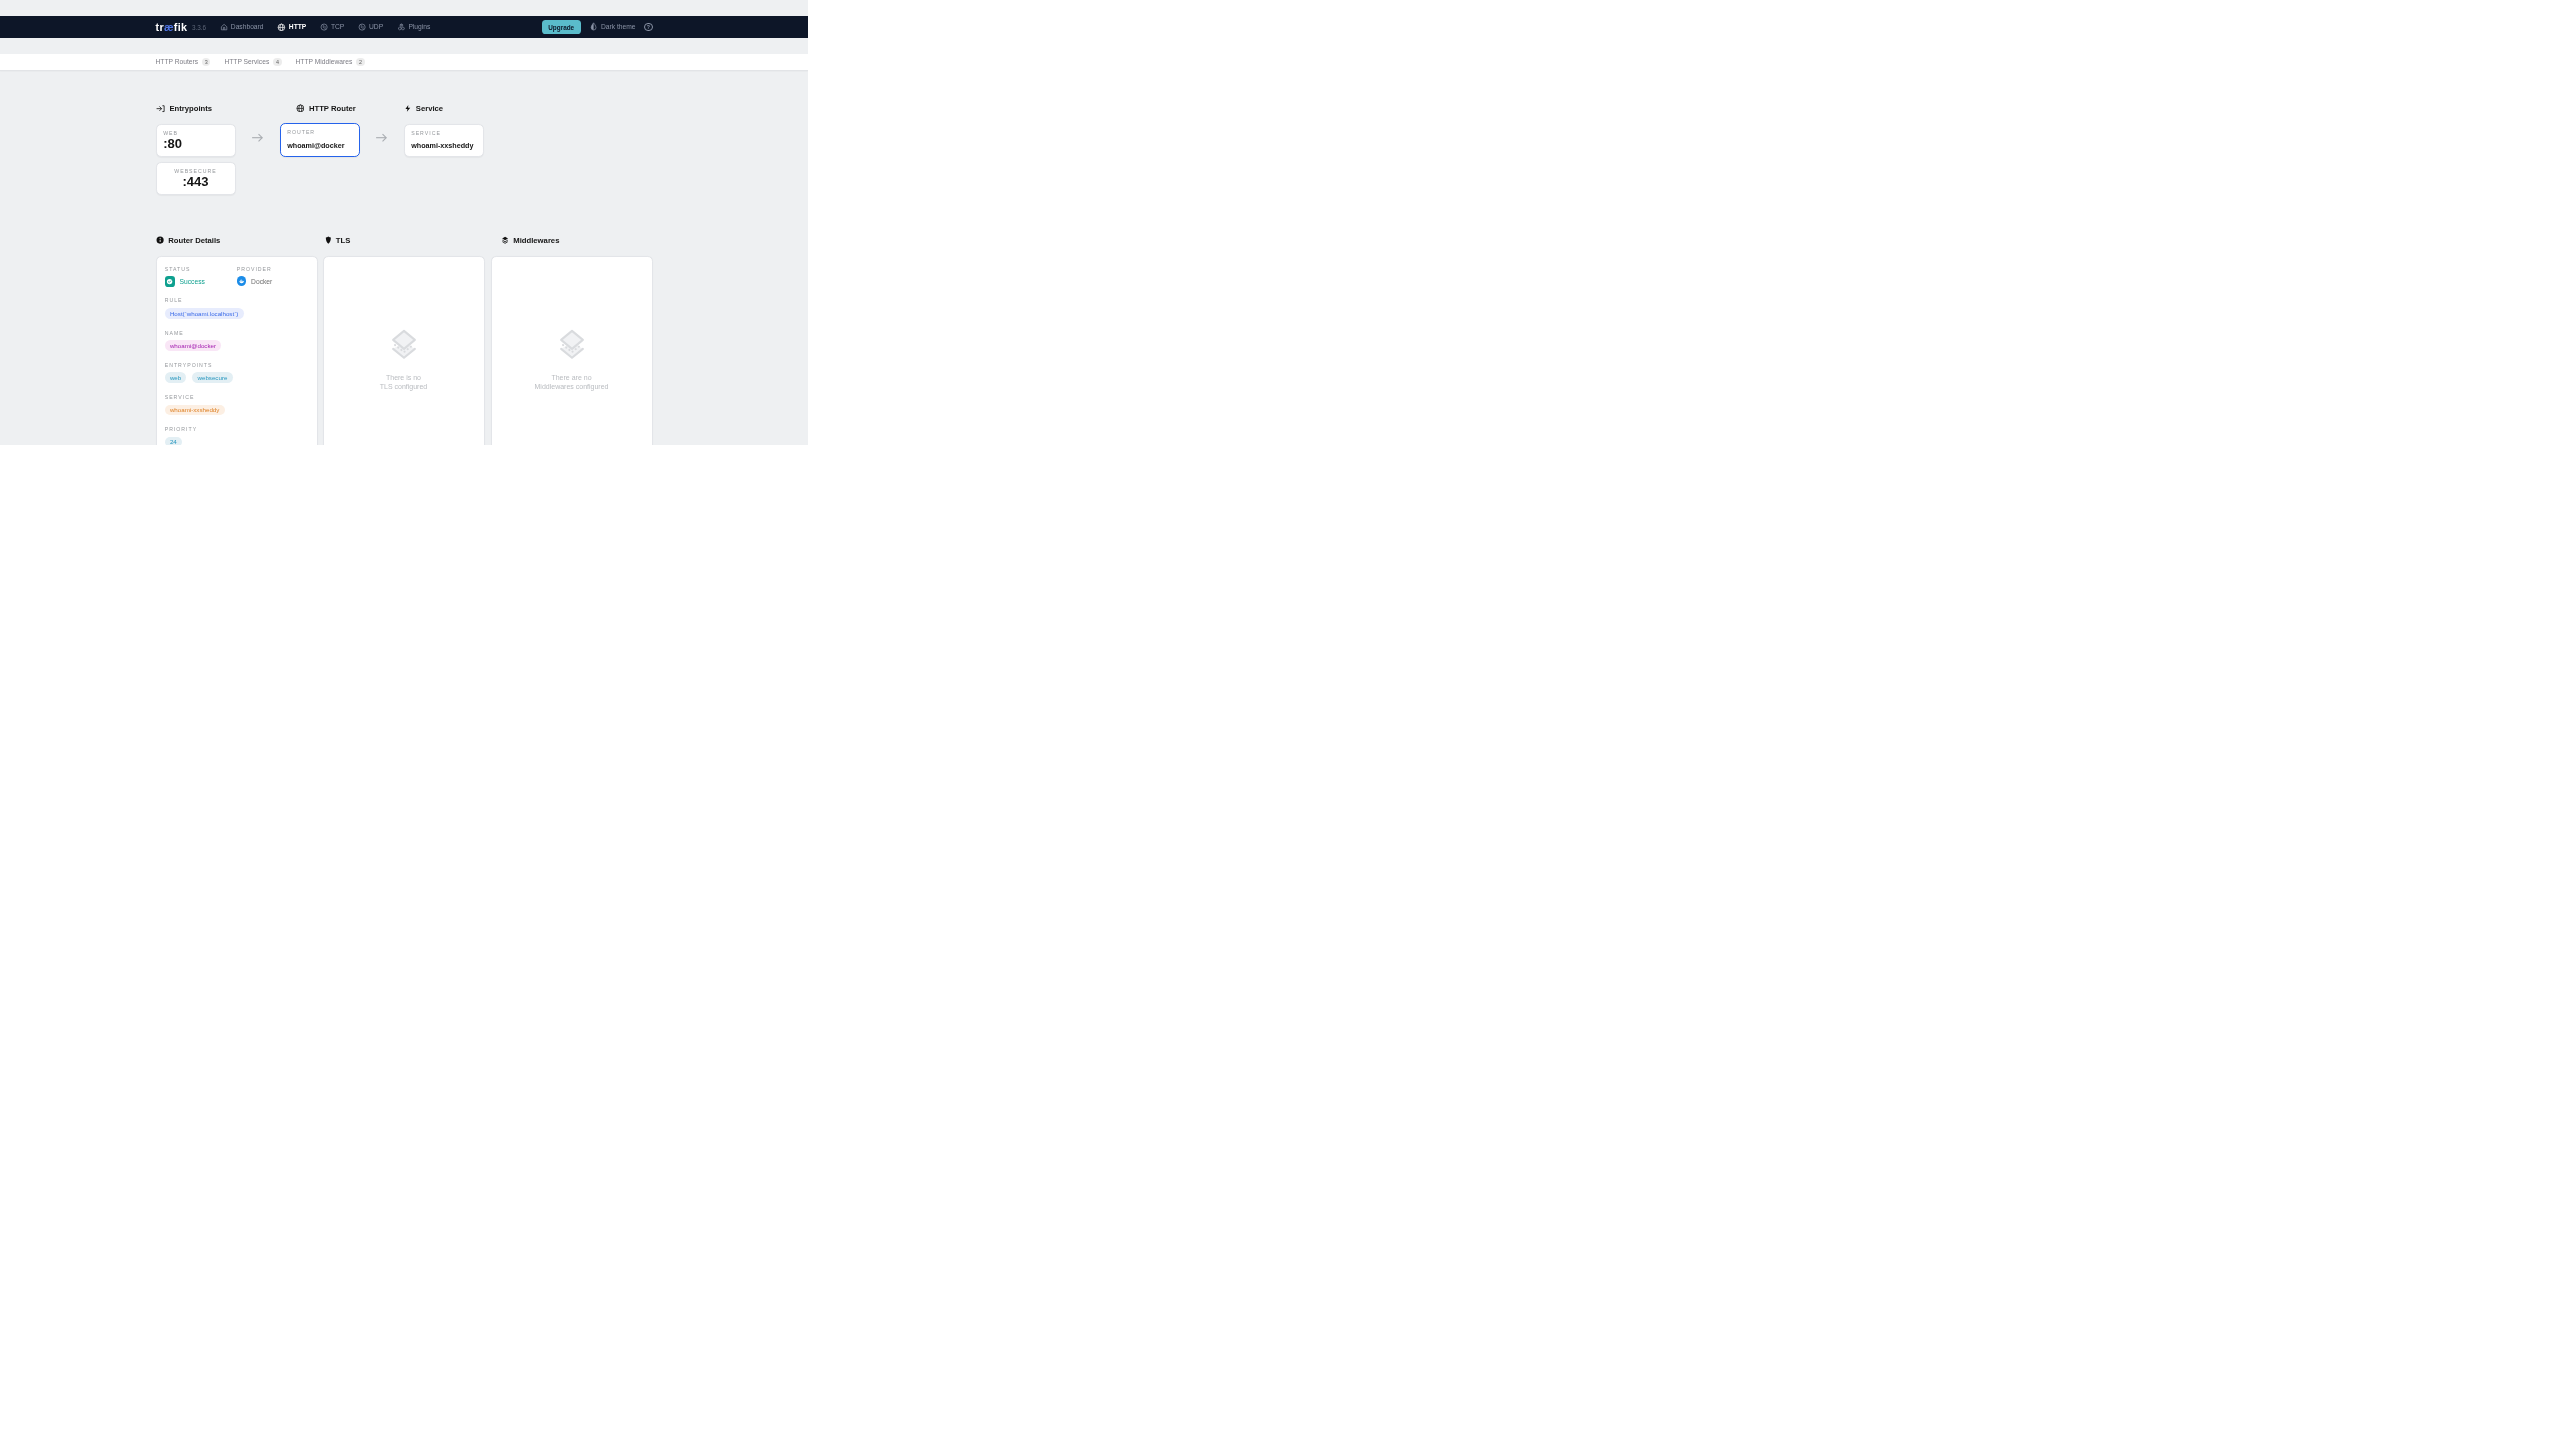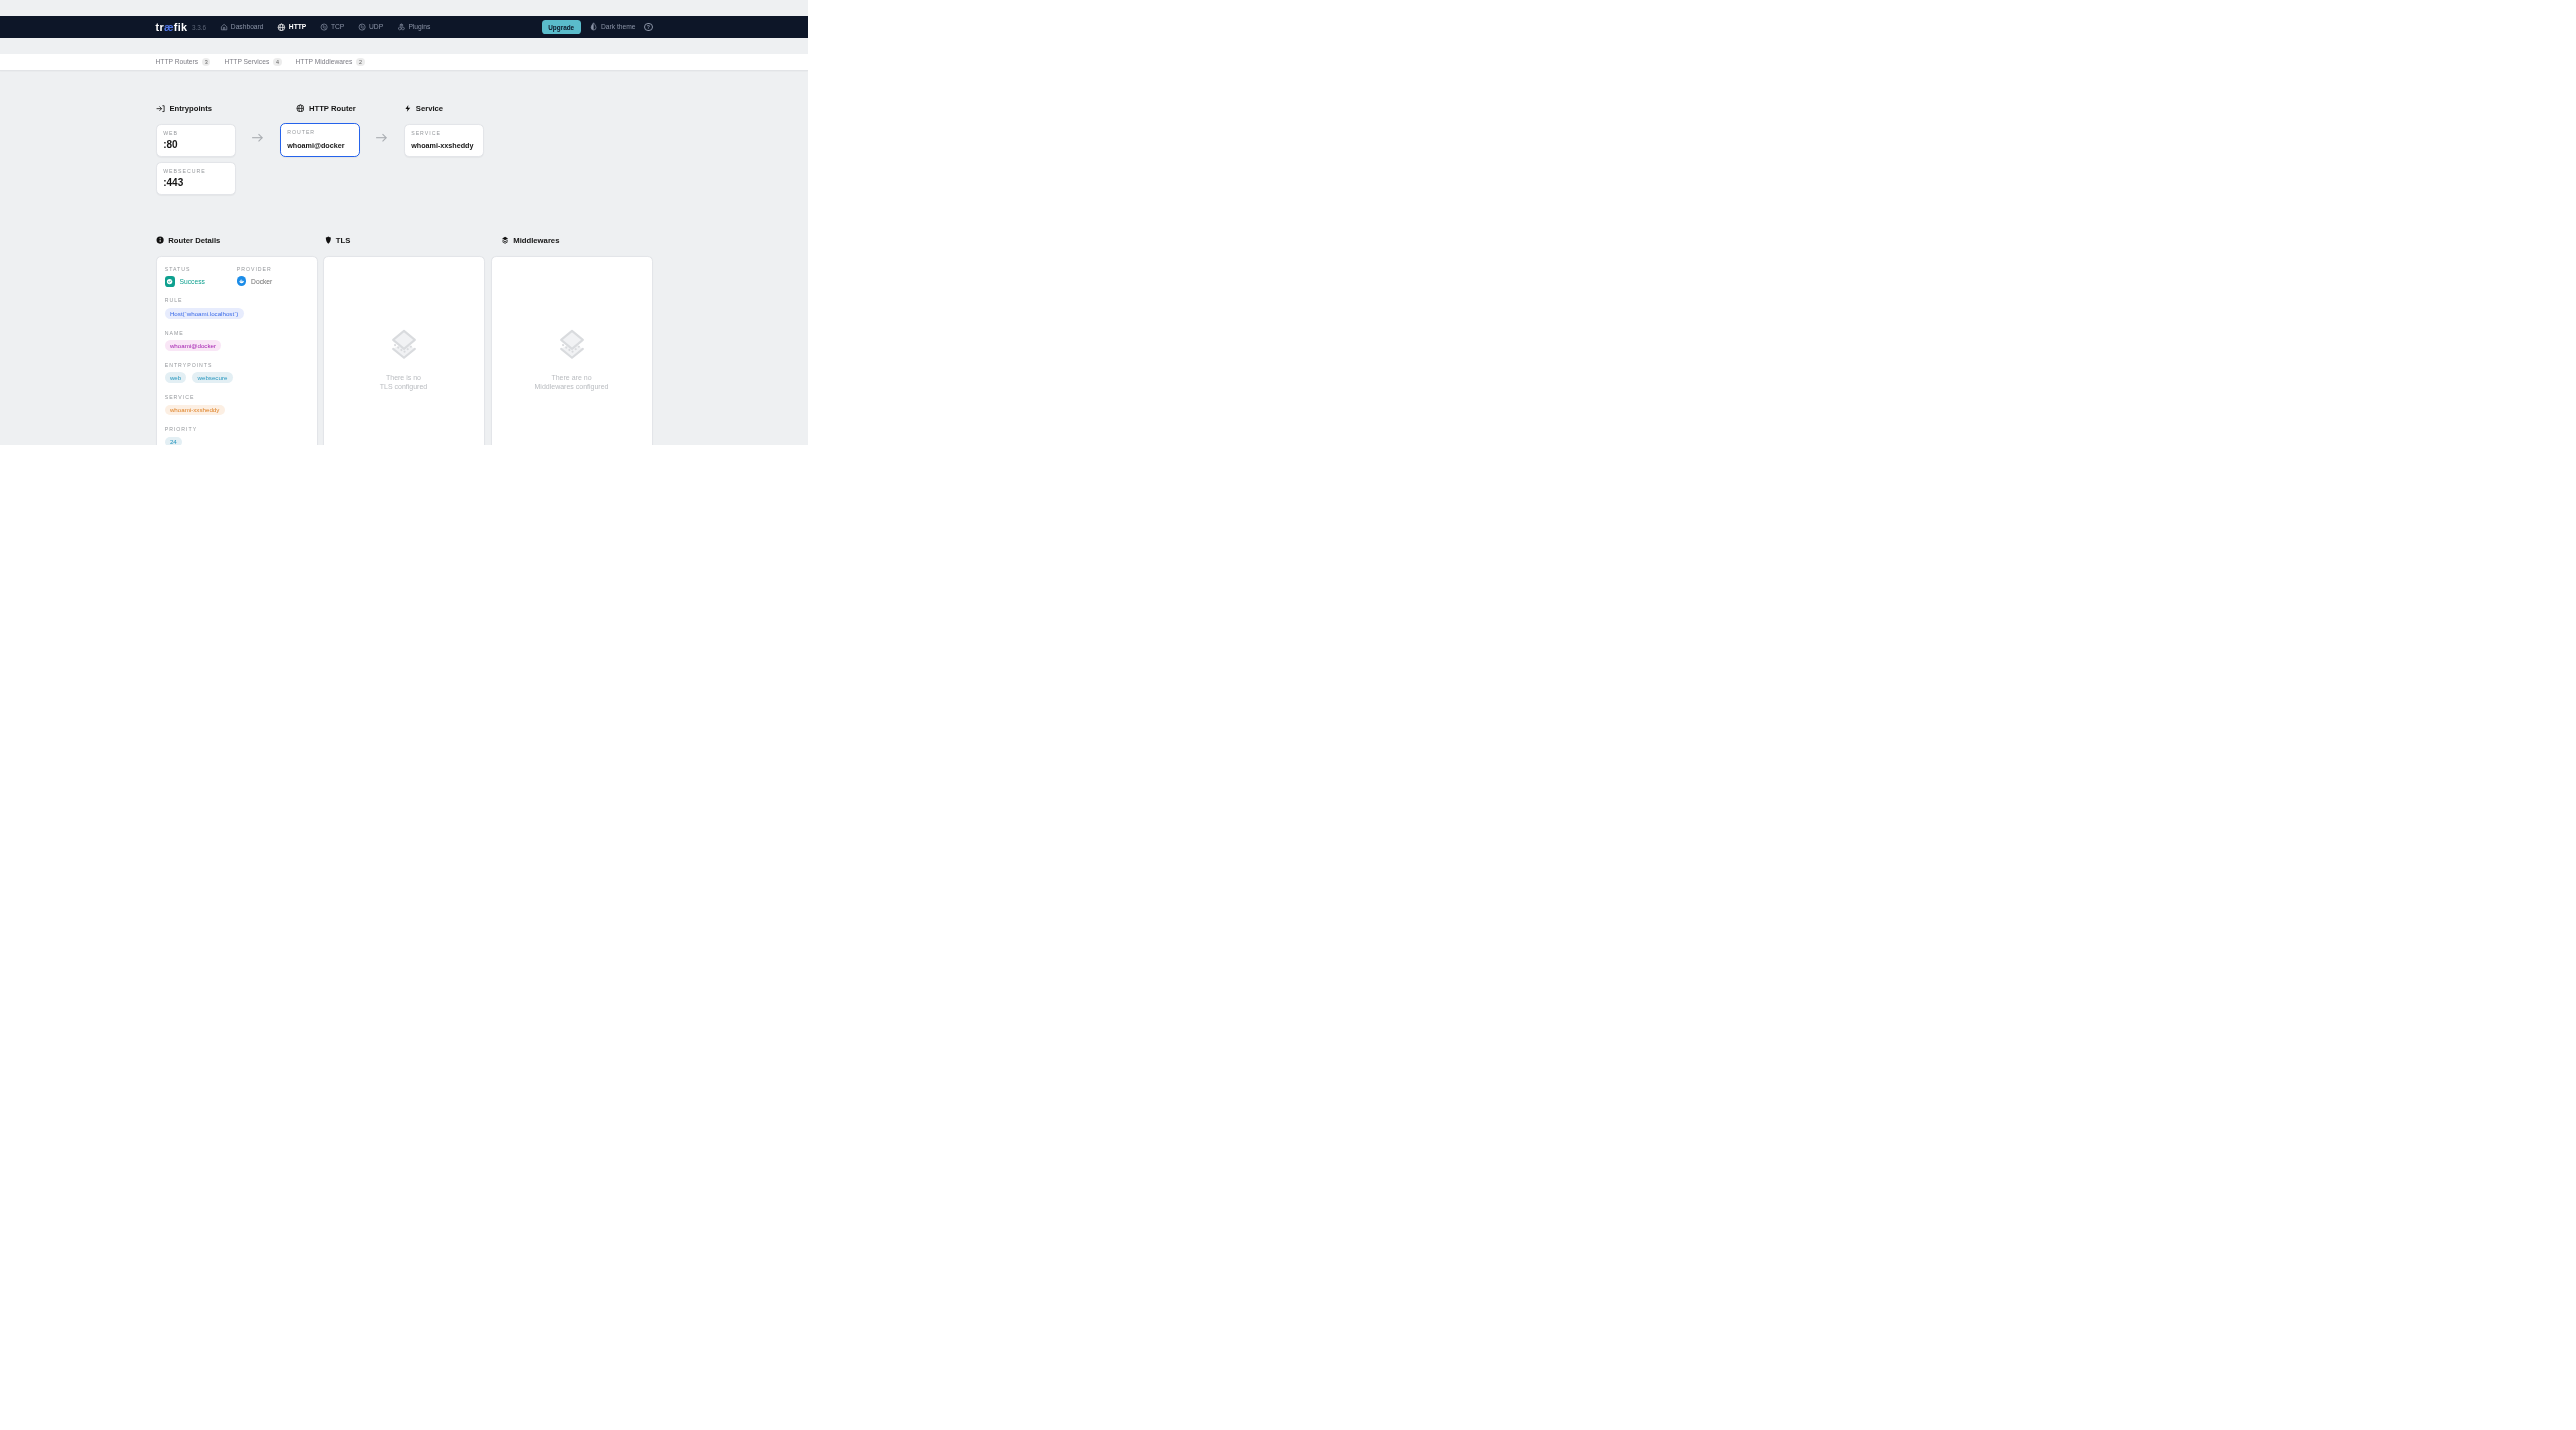--- a/index.html
+++ b/index.html
@@ -50,21 +50,21 @@
   .content{height:406px;background:var(--page-bg);}
   .abs{position:absolute;}
   .sec-head{display:flex;align-items:center;gap:4.6px;font-size:7.7px;font-weight:700;color:var(--ink);}
   .sec-head svg{display:block;}
 
   .card{background:#fff;border:0.5px solid var(--card-border);border-radius:5.2px;
     box-shadow:0 0.5px 1px rgba(0,0,0,.04);}
   .ep-card{width:80px;height:33px;padding:5.7px 6.7px;display:flex;flex-direction:column;justify-content:space-between;}
   .ep-card.selected{border:1px solid var(--accent);}
   .card-label{font-size:5.2px;letter-spacing:1px;color:var(--label);}
-  .card-value{font-size:10px;font-weight:700;color:var(--ink);}
+  .card-value{font-size:13px;font-weight:700;color:var(--ink);}
   .flow-arrow{color:#a9adb2;}
 
   .panel{width:162px;height:210px;padding:9.3px 8.2px;}
   .detail-label{font-size:5.2px;letter-spacing:1px;color:var(--label);margin-bottom:4.6px;}
   .detail-block{margin-bottom:10.8px;}
   .row2col{display:flex;}
   .col-status{width:72px;}
   .status-line{display:flex;align-items:center;gap:4.6px;}
   .status-chip{width:10.3px;height:10.3px;border-radius:3.1px;background:var(--teal);
     display:flex;align-items:center;justify-content:center;}
@@ -212,21 +212,21 @@
               <path d="M13.5 1.5 L4.5 13.5 H10.8 L9 22.5 L19.5 9.8 H12.6 Z" fill="#111"></path>
             </svg>
         </span>
         <span>Service</span>
       </div>
 
       <div class="abs card ep-card" style="left:0;top:37px;">
         <div class="card-label">WEB</div>
         <div class="card-value">:80</div>
       </div>
-      <div class="abs card ep-card" style="left:0;top:75px;">
+      <div class="abs card ep-card" style="left:0;top:75px;align-items:center;">
         <div class="card-label">WEBSECURE</div>
         <div class="card-value">:443</div>
       </div>
 
       <div class="abs flow-arrow" style="left:95px;top:44px;">
         <svg width="13.4" height="13.4" viewBox="0 0 24 24" fill="none" stroke="currentColor" stroke-width="2">
             <line x1="2" y1="12" x2="20" y2="12"></line>
             <path d="M13.5 5.5 L20 12 L13.5 18.5"></path>
           </svg>
       </div>

